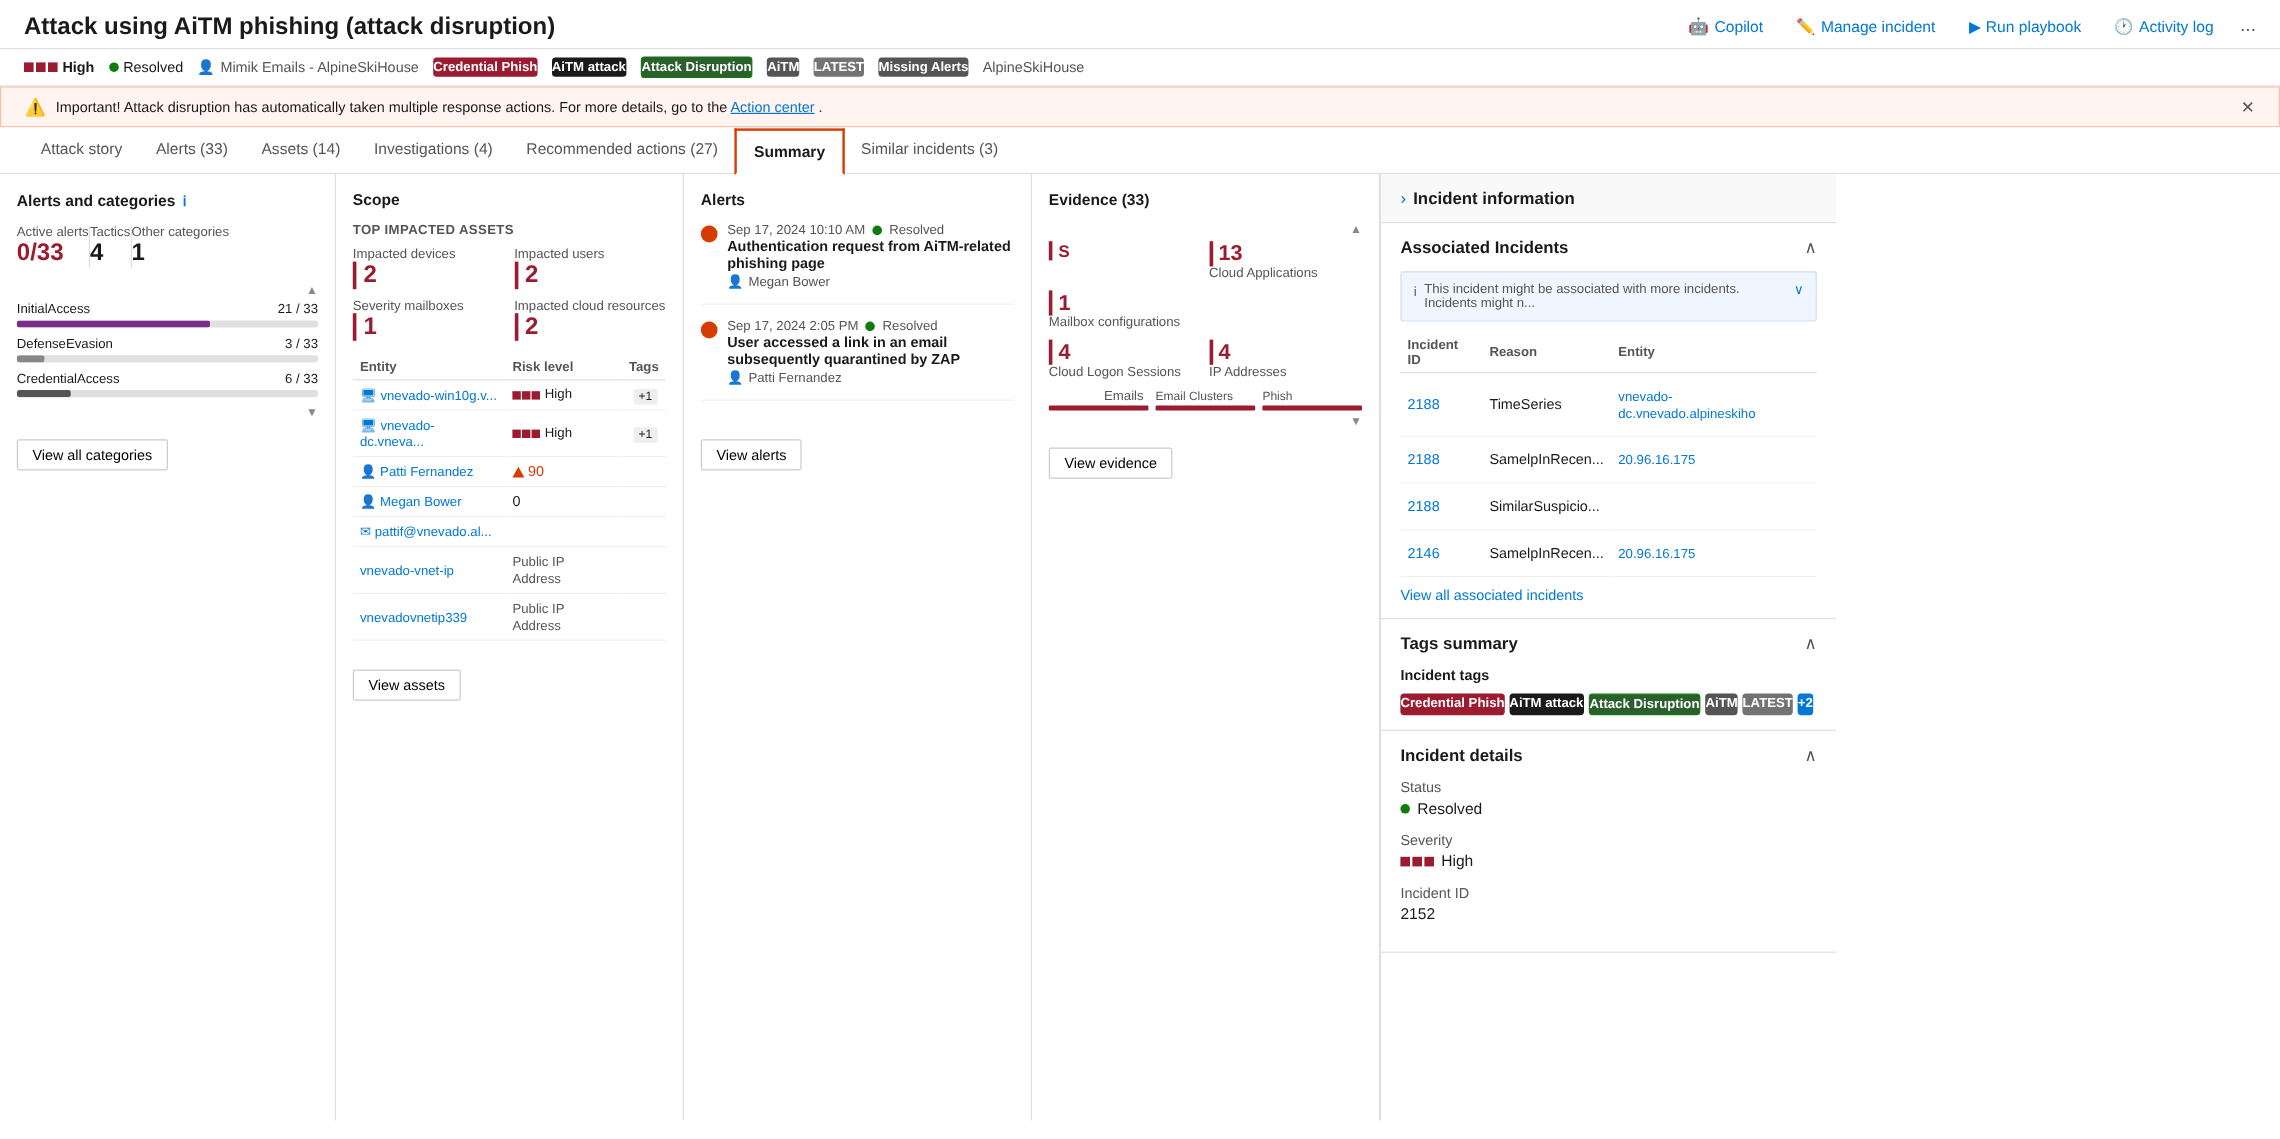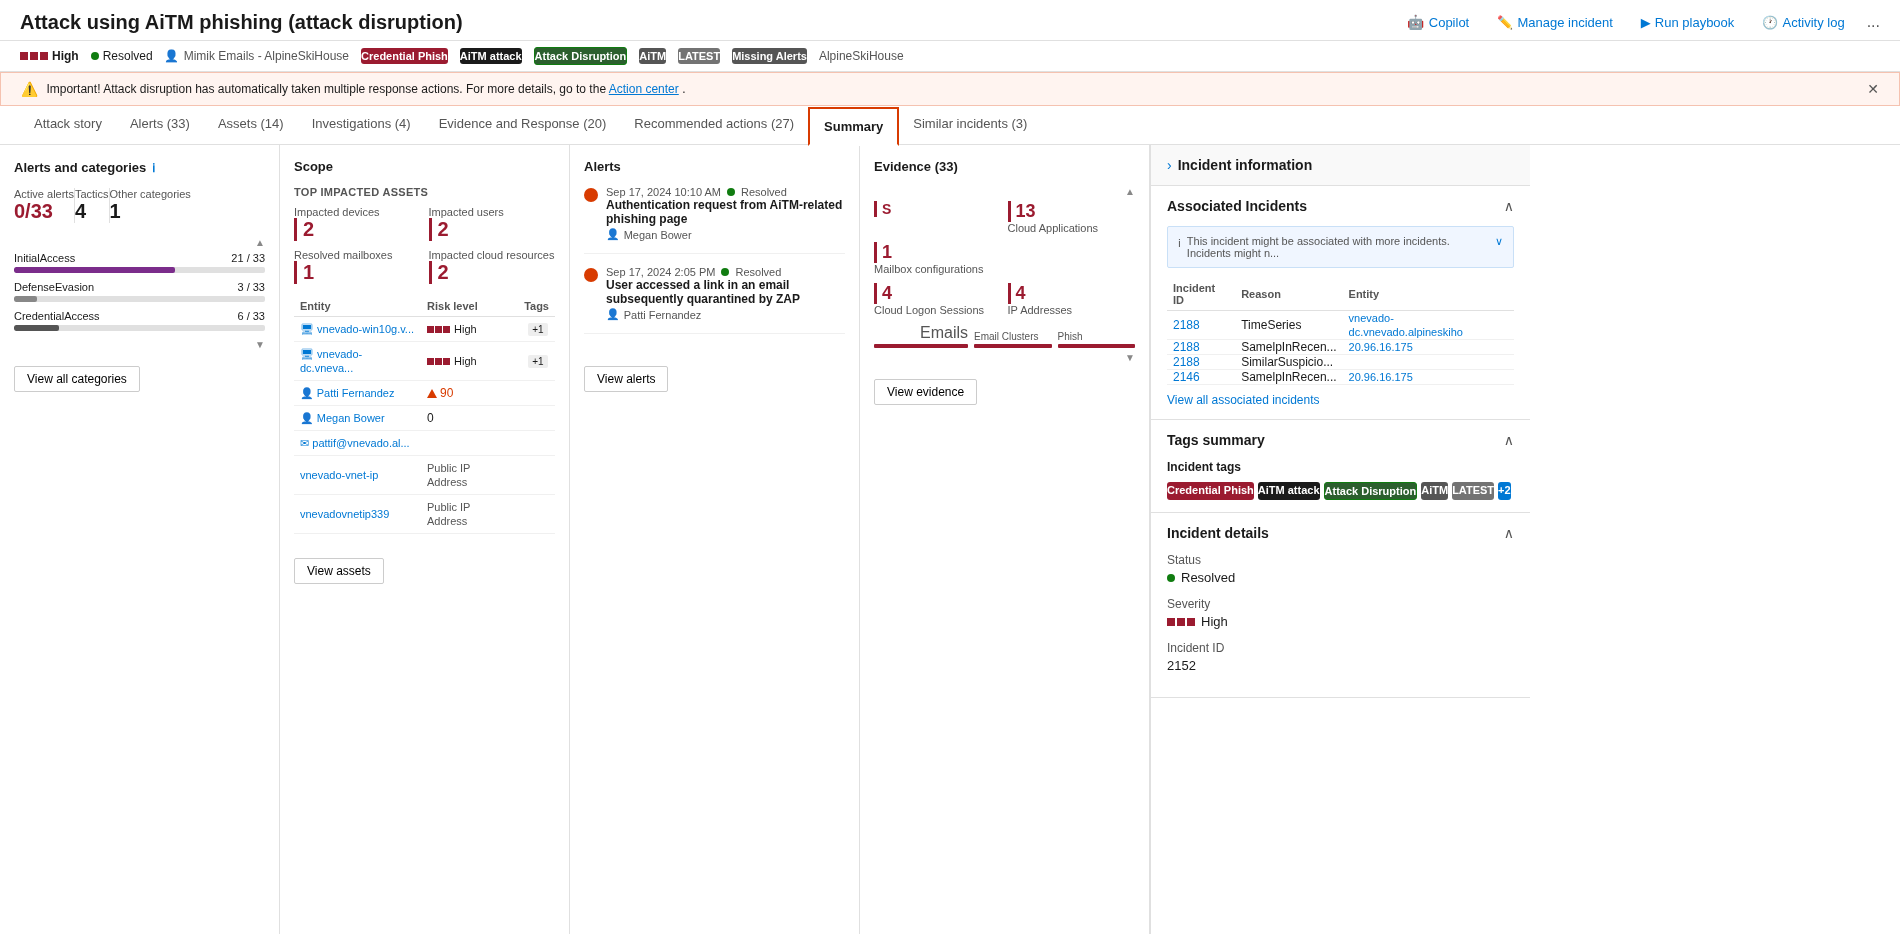--- a/index.html
+++ b/index.html
@@ -109,21 +109,21 @@
     .expand-arrow { color: #0078d4; font-size: 14px; margin-right: 6px; }
     
     
     .incident-info-header { display: flex; align-items: center; padding: 12px 16px; background: #f9f9f9; border-bottom: 1px solid #e0e0e0; }
     .incident-info-title { font-size: 14px; font-weight: 600; }
 
     
     .assoc-info { background: #f0f6ff; border: 1px solid #c9e0f7; padding: 8px 10px; font-size: 11px; color: #555; margin-bottom: 10px; display: flex; gap: 6px; align-items: flex-start; border-radius: 2px; }
     .assoc-table { width: 100%; font-size: 12px; border-collapse: collapse; }
     .assoc-table th { text-align: left; color: #555; font-weight: 600; padding: 4px 6px; font-size: 11px; border-bottom: 1px solid #e0e0e0; }
-    .assoc-table td { padding: 0 6px; border-bottom: 1px solid #f0f0f0; font-size: 12px; }
+    .assoc-table td { padding: 12px 6px; border-bottom: 1px solid #f0f0f0; font-size: 12px; }
     .assoc-id { color: #0078d4; cursor: pointer; }
     .assoc-entity { color: #0078d4; cursor: pointer; font-size: 11px; }
     .view-all-link { color: #0078d4; font-size: 12px; cursor: pointer; display: block; margin-top: 8px; }
     
     
     .tags-container { display: flex; flex-wrap: wrap; gap: 4px; margin-top: 8px; }
     .tag-label { font-size: 12px; font-weight: 600; margin-bottom: 6px; }
 
     
     .detail-item { margin-bottom: 12px; }
@@ -200,21 +200,20 @@
     <span>.</span>
   </span>
   <span class="alert-close">✕</span>
 </div>
 
 <div class="nav-tabs">
   <div class="nav-tab">Attack story</div>
   <div class="nav-tab">Alerts (33)</div>
   <div class="nav-tab">Assets (14)</div>
   <div class="nav-tab">Investigations (4)</div>
-  <div class="nav-tab">Evidence and Response (20)</div>
   <div class="nav-tab">Recommended actions (27)</div>
   <div class="nav-tab summary-active" style="border:2px solid #d83b01; border-bottom:2px solid #fff; padding:10px 14px; margin-bottom:-1px;">Summary</div>
   <div class="nav-tab">Similar incidents (3)</div>
 </div>
 
 <div class="main-content">
 
   <div class="panel panel-alerts-cats">
     <div class="panel-title">
       <span>Alerts and categories</span>
@@ -284,21 +283,21 @@
     <div class="scope-grid">
       <div class="scope-item">
         <div class="scope-item-label">Impacted devices</div>
         <div class="scope-item-value">2</div>
       </div>
       <div class="scope-item">
         <div class="scope-item-label">Impacted users</div>
         <div class="scope-item-value">2</div>
       </div>
       <div class="scope-item">
-        <div class="scope-item-label">Resolved mailboxes</div>
+        <div class="scope-item-label">Severity mailboxes</div>
         <div class="scope-item-value">1</div>
       </div>
       <div class="scope-item">
         <div class="scope-item-label">Impacted cloud resources</div>
         <div class="scope-item-value">2</div>
       </div>
     </div>
 
     <table class="scope-table">
       <thead>
@@ -449,21 +448,21 @@
         <div class="evidence-label">Cloud Logon Sessions</div>
       </div>
       <div class="evidence-item">
         <div class="evidence-count">4</div>
         <div class="evidence-label">IP Addresses</div>
       </div>
     </div>
 
     <div style="display:flex; gap:6px; margin-top:8px; align-items:flex-end;">
       <div style="flex:1;">
-        <div style="font-size:16px; color:#555; margin-bottom:2px;padding-left:46px;">Emails</div>
+        <div style="font-size:11px; color:#555; margin-bottom:2px;padding-left:46px;">Emails</div>
         <div style="height:4px; background:#9b1b30; border-radius:1px;"></div>
       </div>
       <div style="flex:1;">
         <div style="font-size:10px; color:#555; margin-bottom:2px;">Email Clusters</div>
         <div style="height:4px; background:#9b1b30; border-radius:1px;"></div>
       </div>
       <div style="flex:1;">
         <div style="font-size:10px; color:#555; margin-bottom:2px;">Phish</div>
         <div style="height:4px; background:#9b1b30; border-radius:1px;"></div>
       </div>

